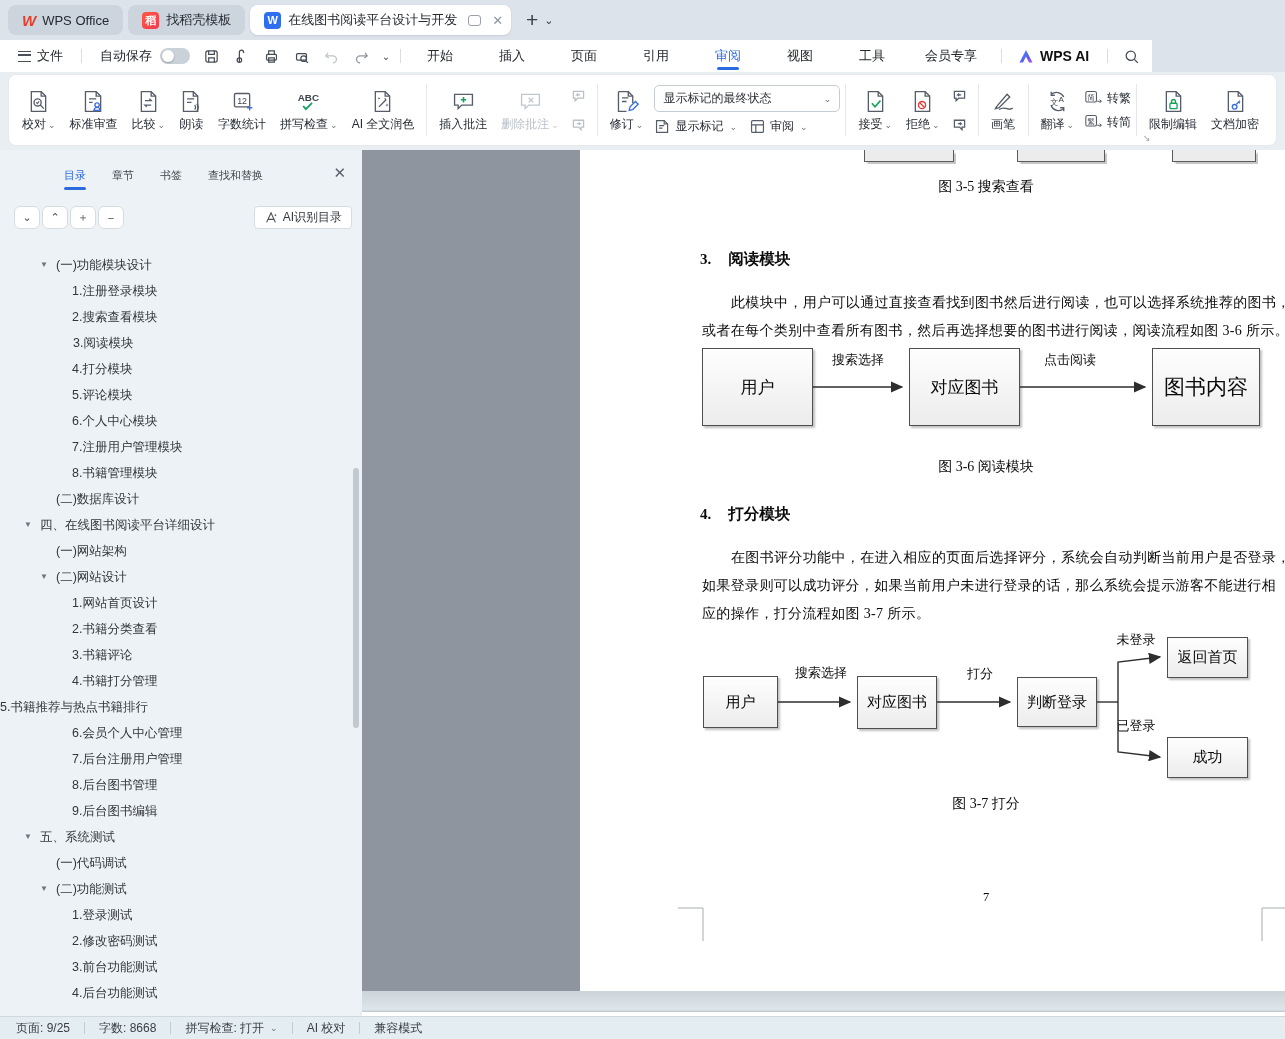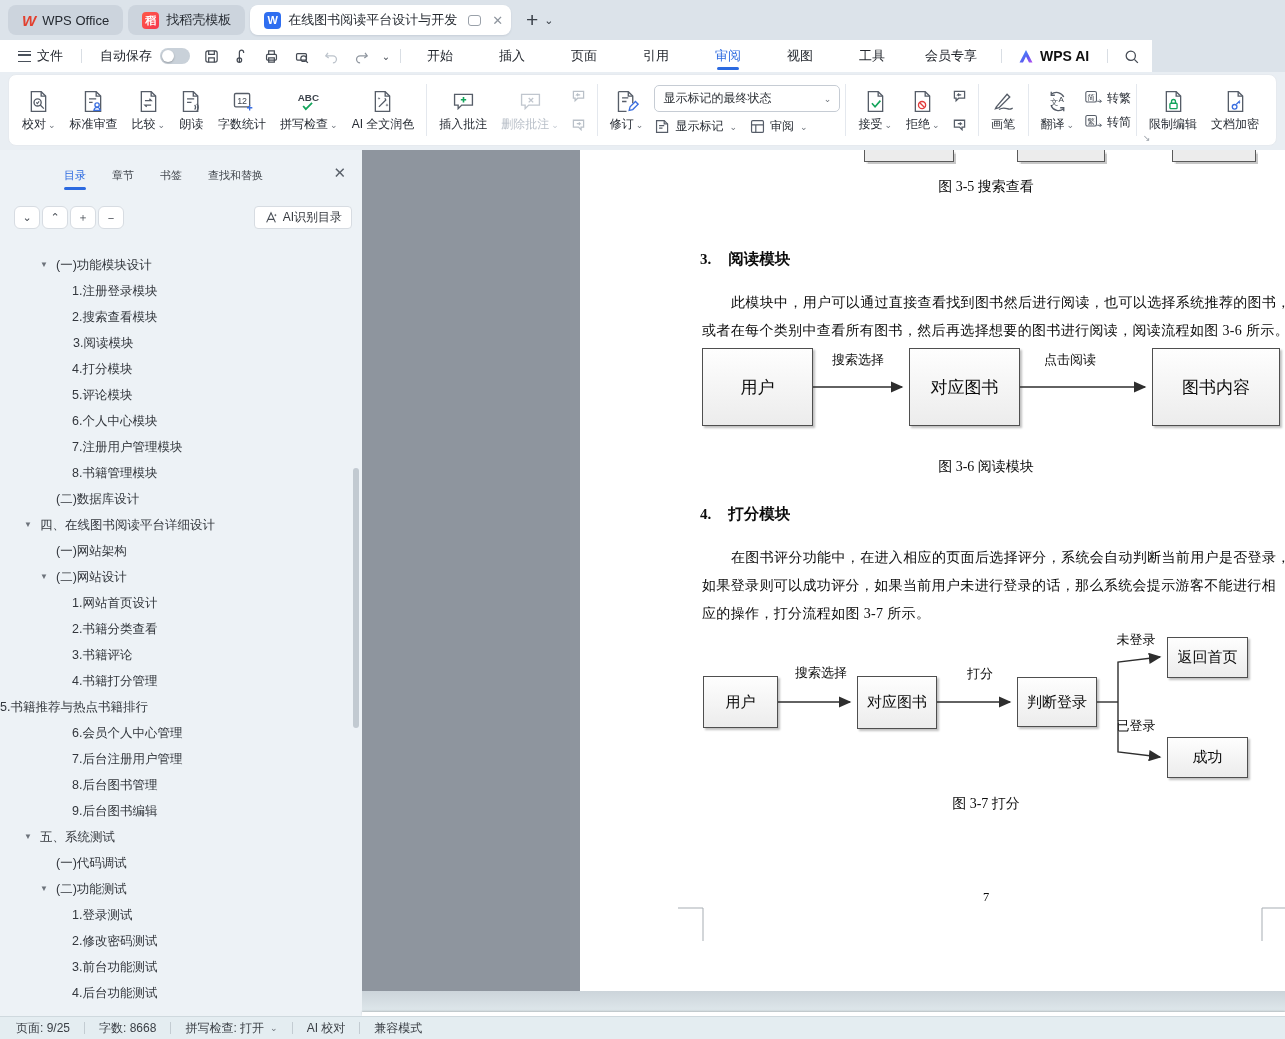--- a/index.html
+++ b/index.html
@@ -685,21 +685,21 @@
 
       <div class="pline" style="left:151px;top:144px;">此模块中，用户可以通过直接查看找到图书然后进行阅读，也可以选择系统推荐的图书，</div>
       <div class="pline" style="left:122px;top:172px;">或者在每个类别中查看所有图书，然后再选择想要的图书进行阅读，阅读流程如图 3-6 所示。</div>
 
       <div class="fbox" style="left:122px;top:198px;width:111px;height:78px;font-size:17px;">
           <span>用户</span>
         </div>
       <div class="fbox" style="left:329px;top:198px;width:111px;height:78px;font-size:17px;">
           <span>对应图书</span>
         </div>
-      <div class="fbox" style="left:572px;top:198px;width:128px;height:78px;font-size:17px;">
+      <div class="fbox" style="left:572px;top:198px;width:108px;height:78px;font-size:21px;">
           <span>图书内容</span>
         </div>
       <div class="elabel" style="left:278px;top:201px;">搜索选择</div>
       <div class="elabel" style="left:490px;top:201px;">点击阅读</div>
       <div class="figcap" style="top:308px;">图 3-6 阅读模块</div>
 
       <div class="heading" style="top:354px;">
         <span class="h-num">4.</span><span class="gap"></span><span>打分模块</span>
       </div>
 

